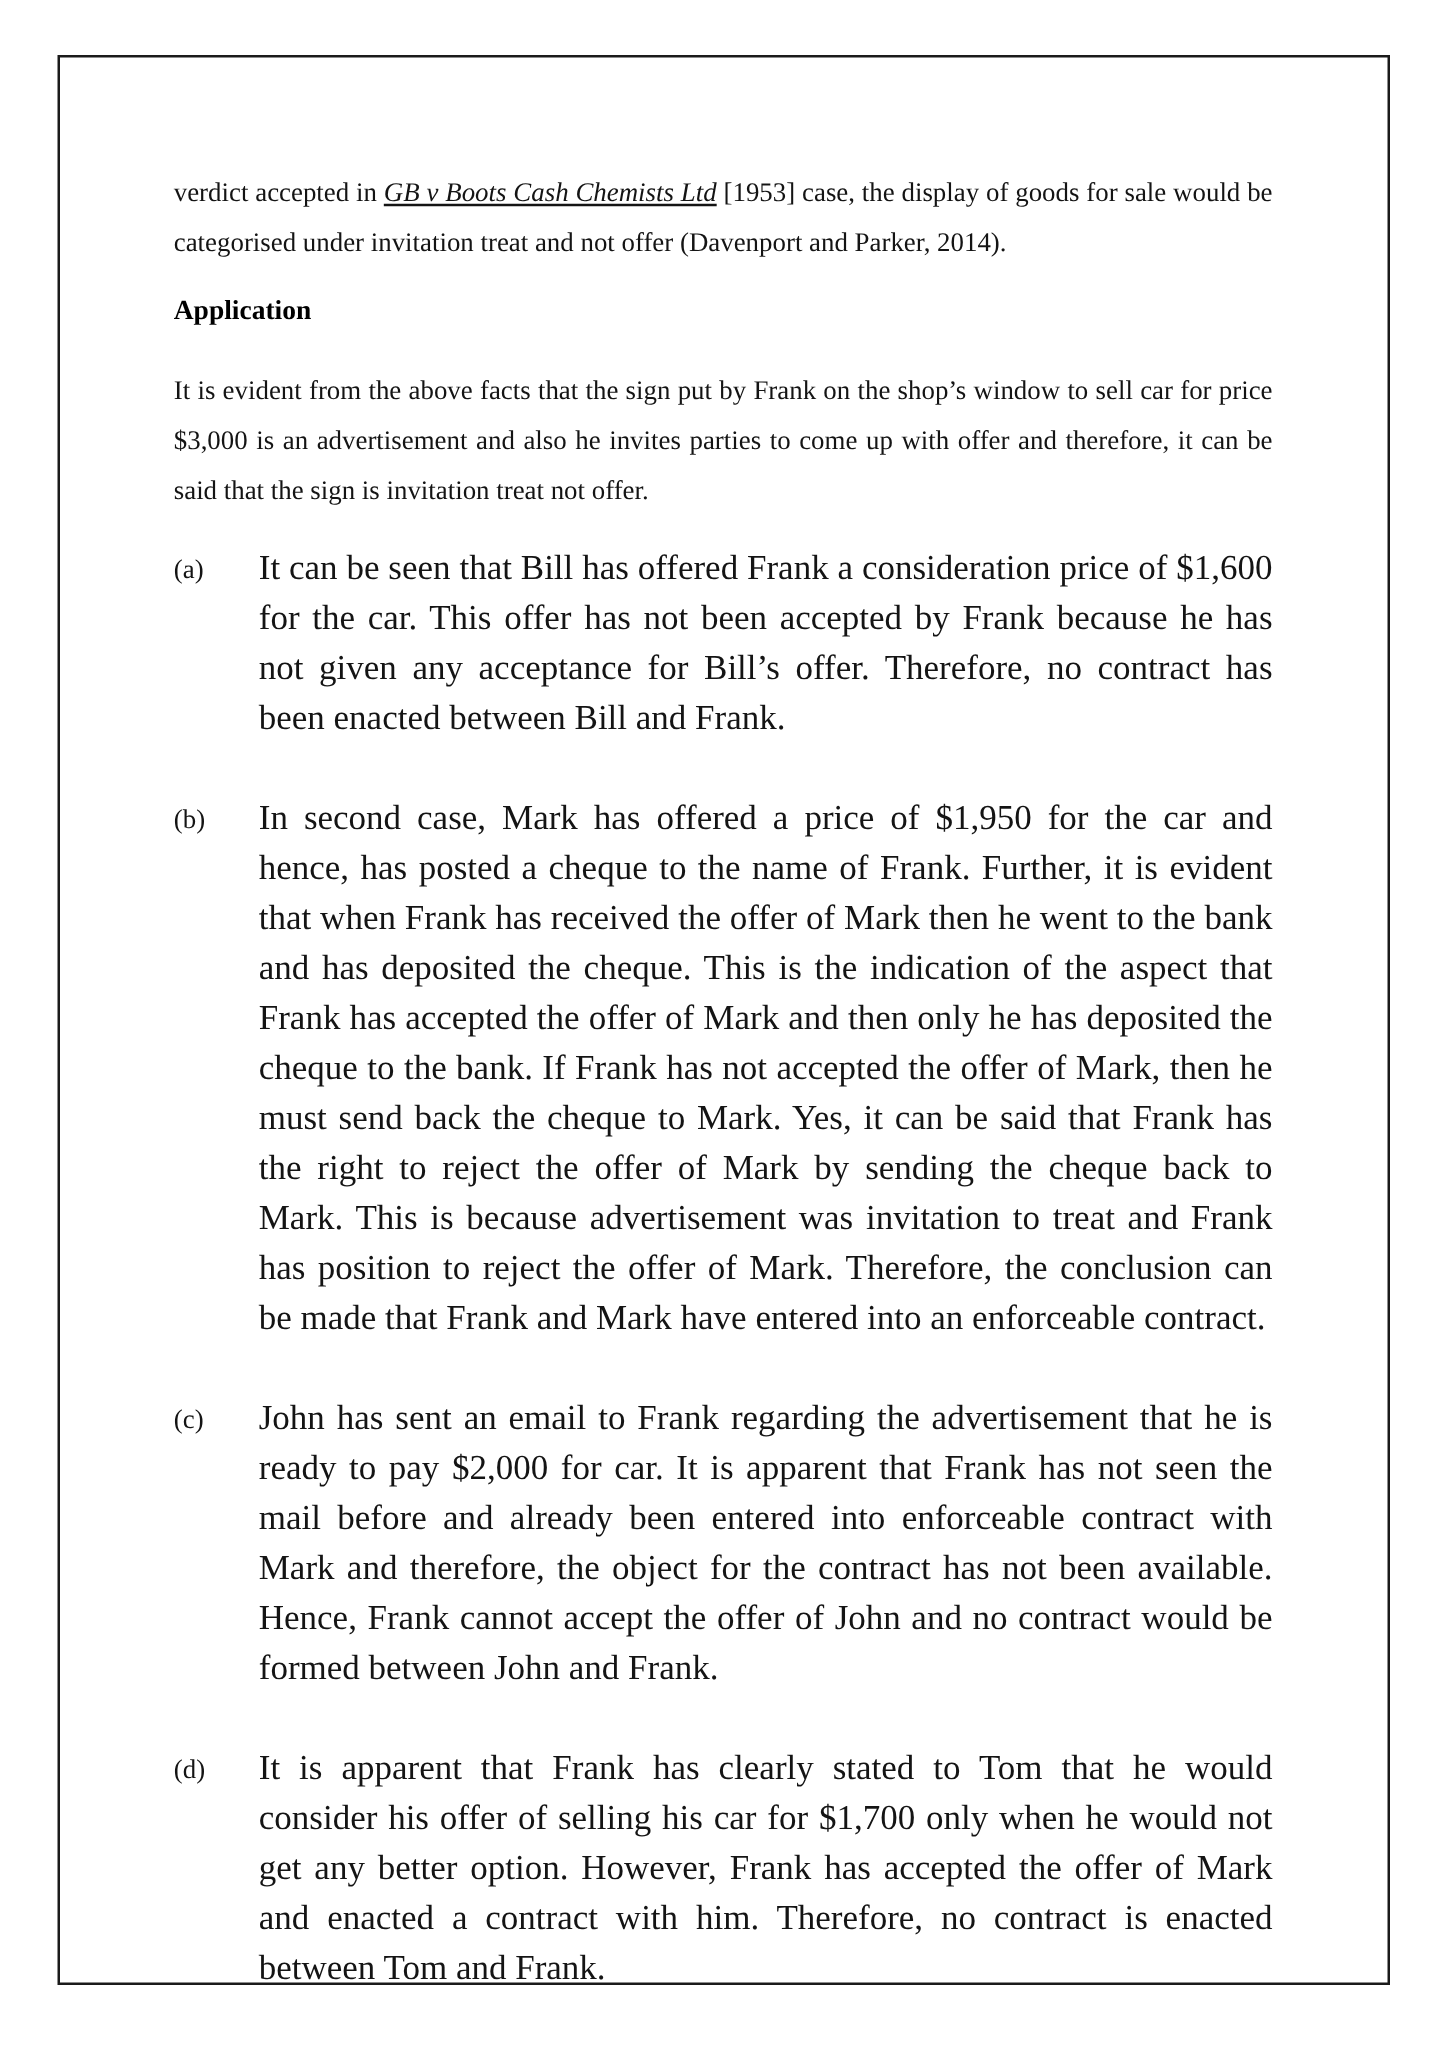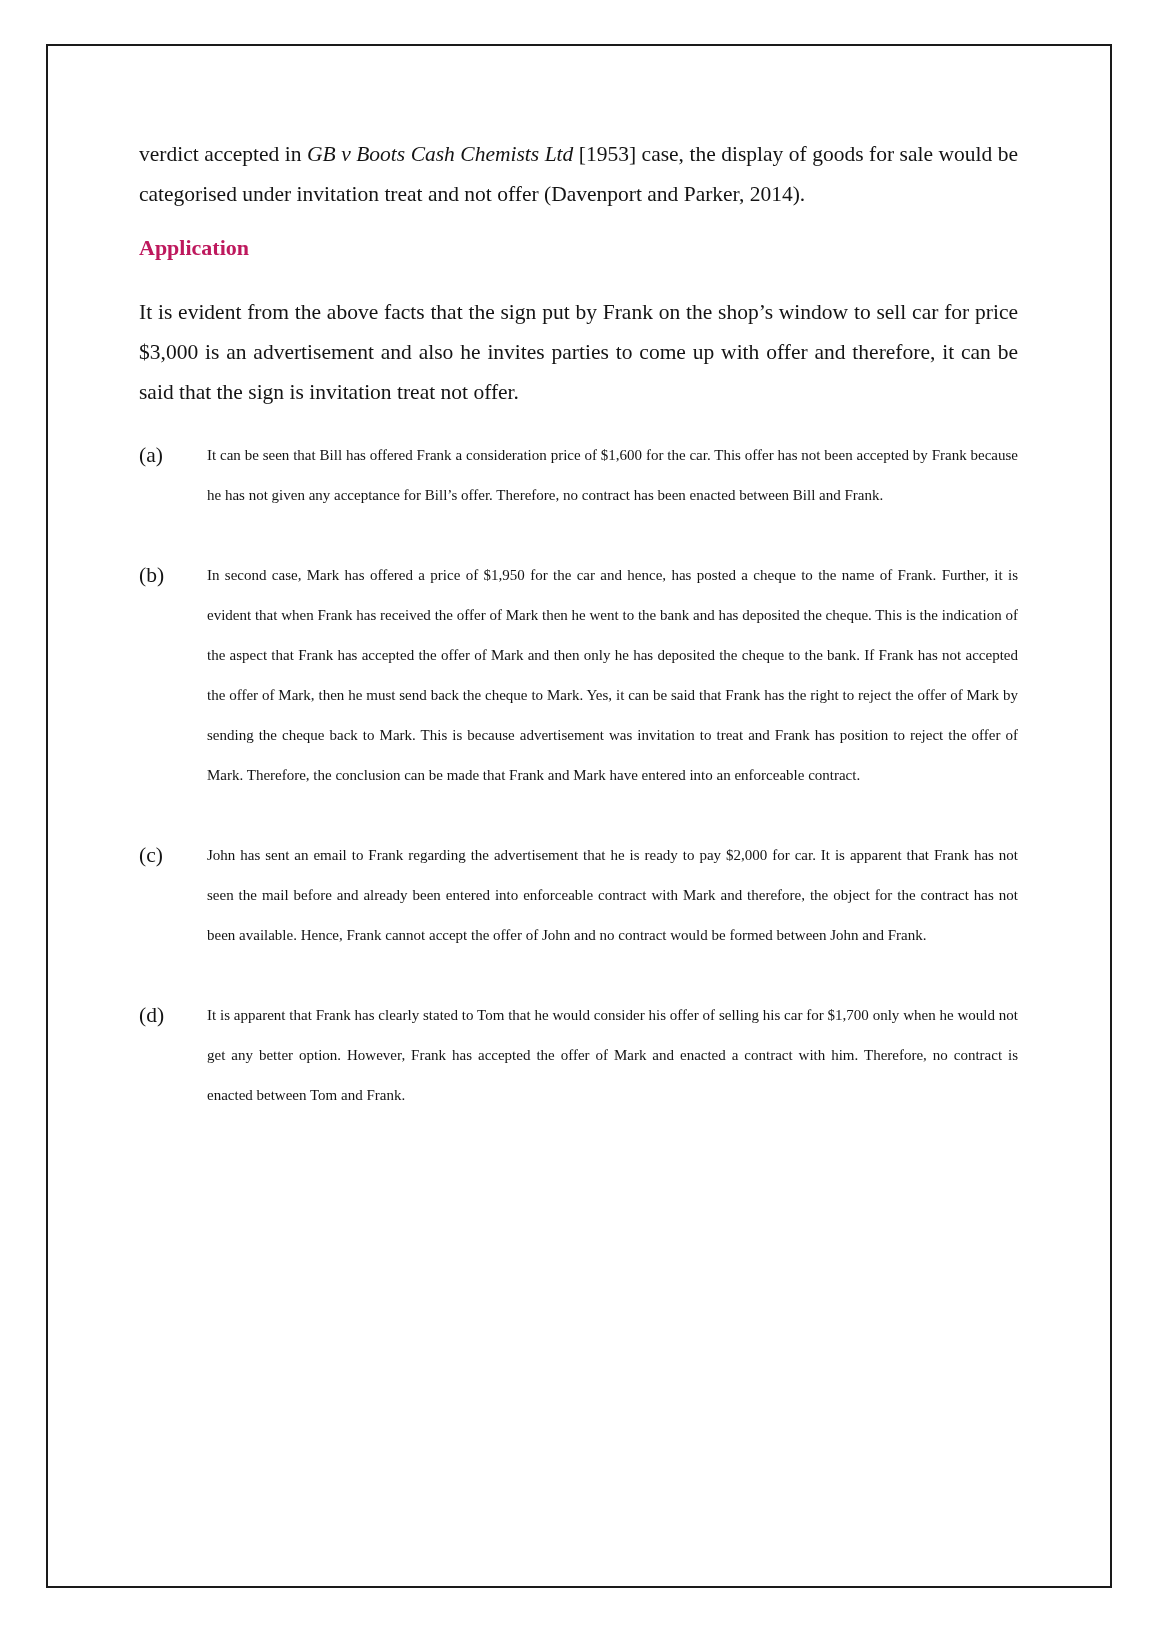--- a/index.html
+++ b/index.html
@@ -31,48 +31,48 @@
     height: 100%;
     padding: 88px 92px 0 91px;
     overflow: hidden;
   }
   .para {
     font-size: 21.5px;
     line-height: 40px;
     text-align: justify;
     margin: 0 0 14px 0;
   }
-  .italic { font-style: italic; }
+  .italic { font-style: italic; text-decoration: underline; }
   h2.doc-heading {
     font-size: 22px;
     line-height: 40px;
     font-weight: bold;
     margin: 0 0 24px 0;
-    color: #be185d;
+    color: #000000;
   }
   h2.doc-heading.conclusion {
     margin: 24px 0 0 0;
   }
   .list-block {
     margin-top: 23px;
   }
   .list-item {
     display: flex;
     align-items: flex-start;
     margin: 0 0 40px 0;
   }
   .list-label {
     flex: 0 0 68px;
     font-size: 21.5px;
     line-height: 40px;
     text-align: left;
   }
   .list-text {
     flex: 1 1 auto;
-    font-size: 15px;
+    font-size: 28px;
     line-height: 40px;
     text-align: justify;
   }
 </style>
 </head>
 <body>
 
 <div class="canvas">
   <div class="page-border">
     <div class="content">

